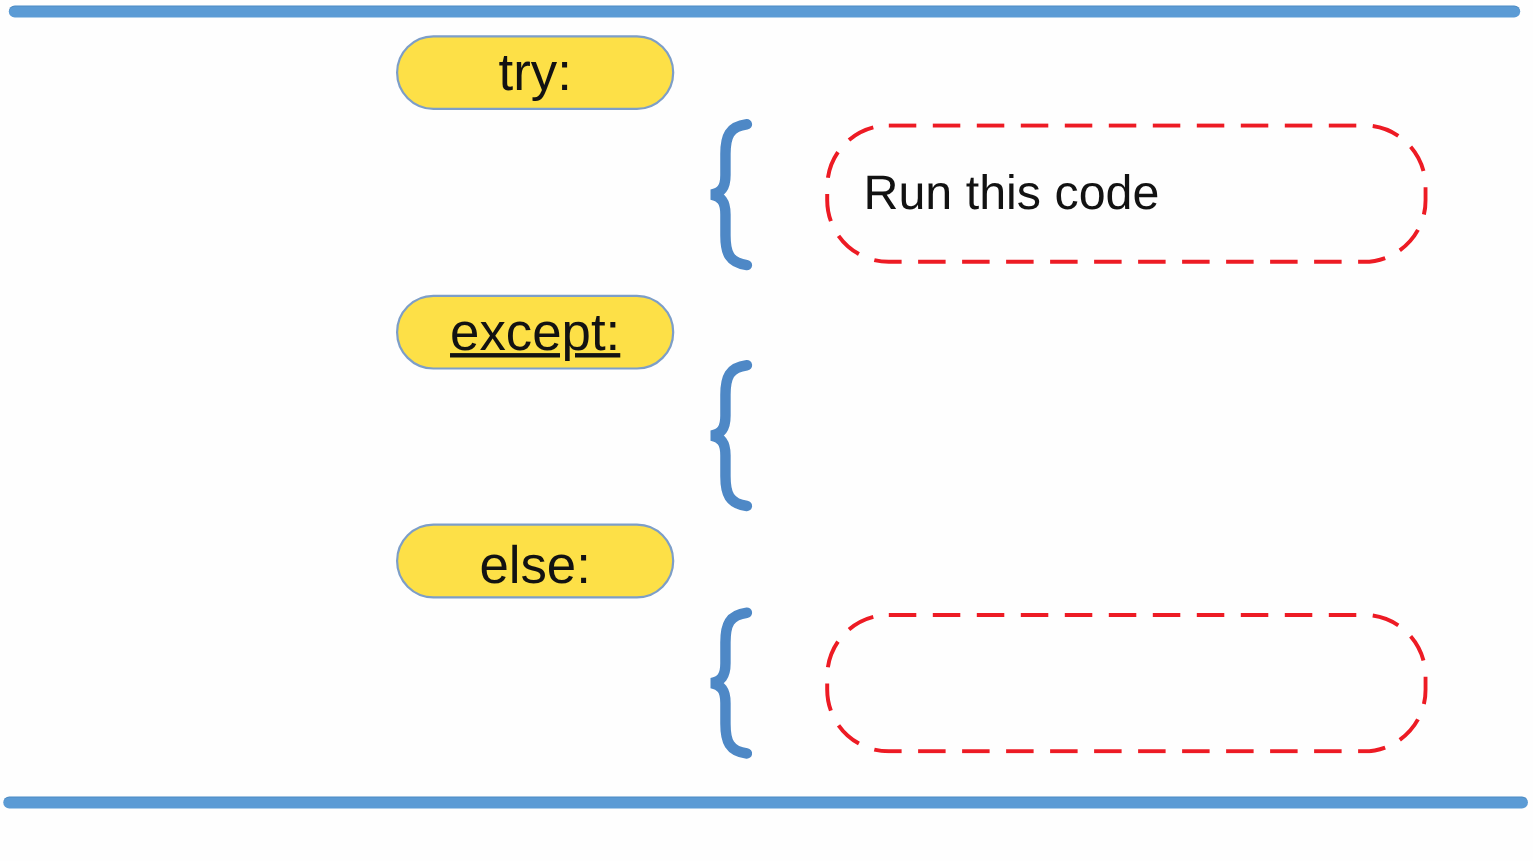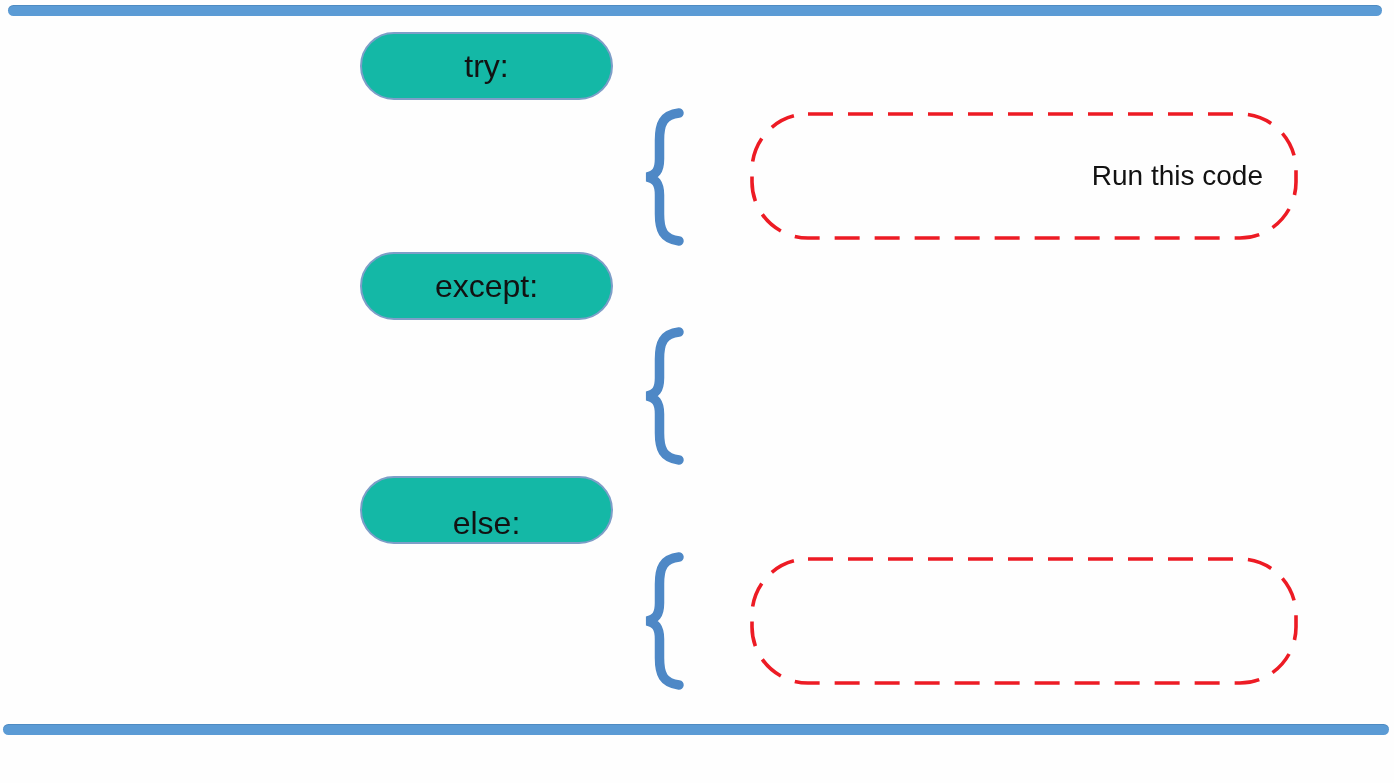--- a/index.html
+++ b/index.html
@@ -33,29 +33,29 @@
   .hbar.bottom{ left:3px; top:724px; width:1386px; }
 
   .pill{
     position:absolute;
     left:360px;
     width:253px;
     height:68px;
     box-sizing:border-box;
     border:2.5px solid var(--pill-border);
     border-radius:40px;
-    background:#14b8a6;
+    background:#fde047;
     display:flex;
     align-items:center;
     justify-content:center;
-    font-size:32px;
+    font-size:48px;
     color:var(--text-black);
   }
   .pill.row1{ top:32px; }
-  .pill.row2{ top:252px; }
+  .pill.row2{ top:268px;text-decoration:underline; }
   .pill.row3{ top:476px;align-items:flex-end; }
 
   .brace{
     position:absolute;
     left:638px;
     width:50px;
     height:140px;
   }
   .brace.row1{ top:107px; }
   .brace.row2{ top:326px; }
@@ -86,22 +86,22 @@
     fill:none;
     stroke:var(--dash-red);
     stroke-width:3.6;
     stroke-dasharray:25 15;
   }
   .box-text{
     position:absolute;
     left:50%; top:50%;
     transform:translate(-50%,-50%);
     width:478px;
-    text-align:right;
-    font-size:28px;
+    text-align:left;
+    font-size:44px;
     line-height:1.45;
     color:var(--text-black);
   }
 </style>
 </head>
 <body>
 
 <div class="canvas">
 
   <div class="hbar top"></div>

